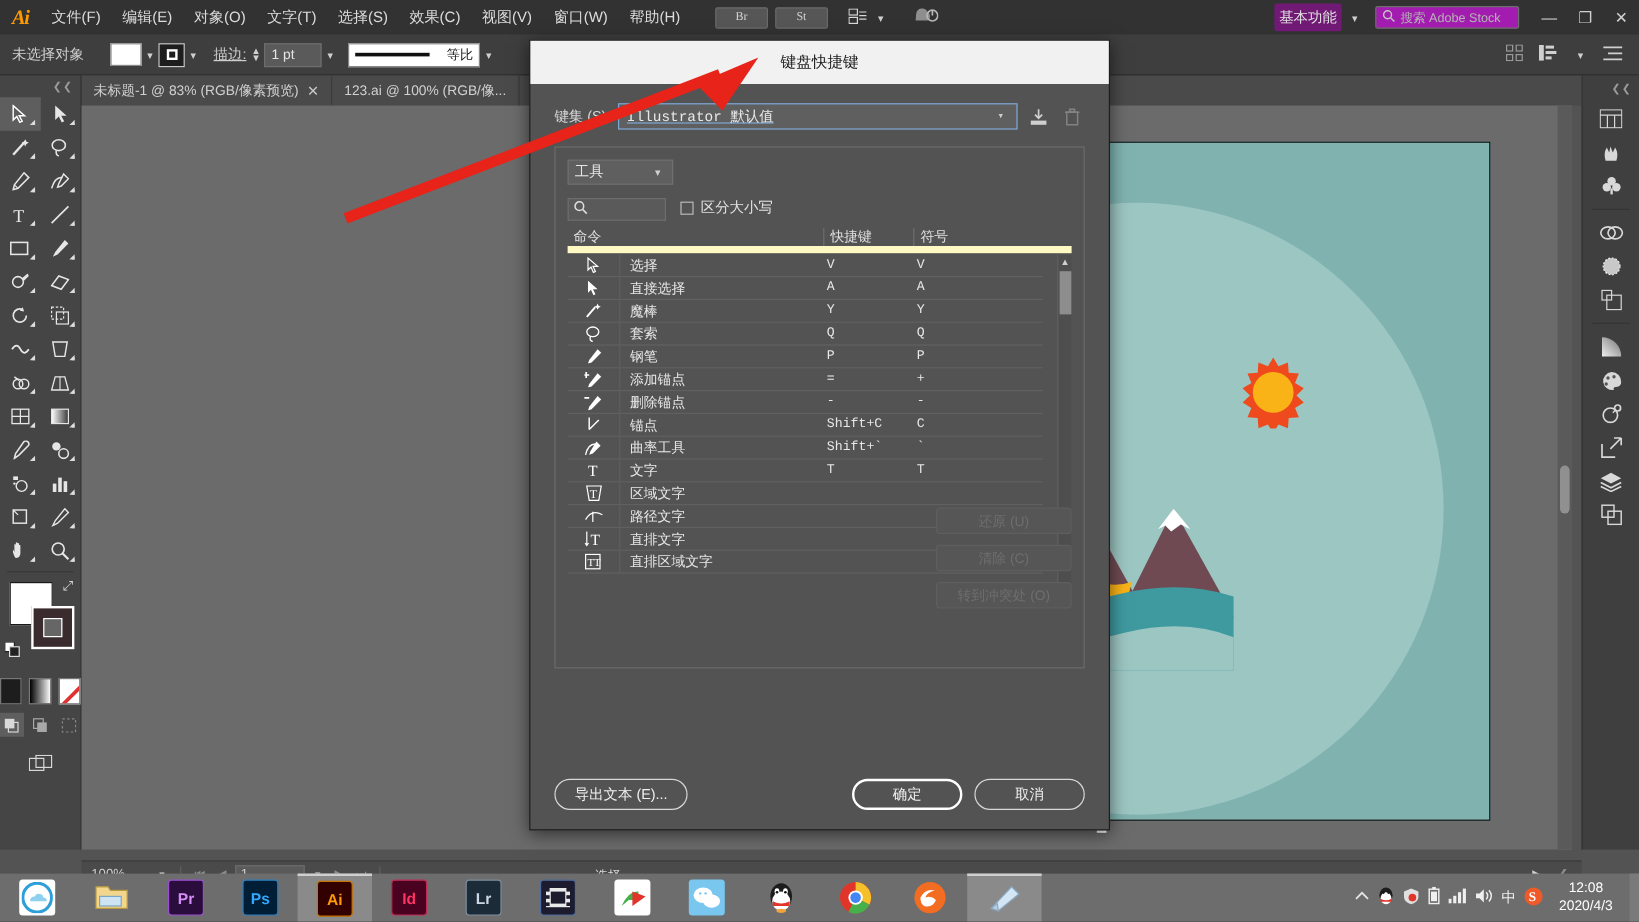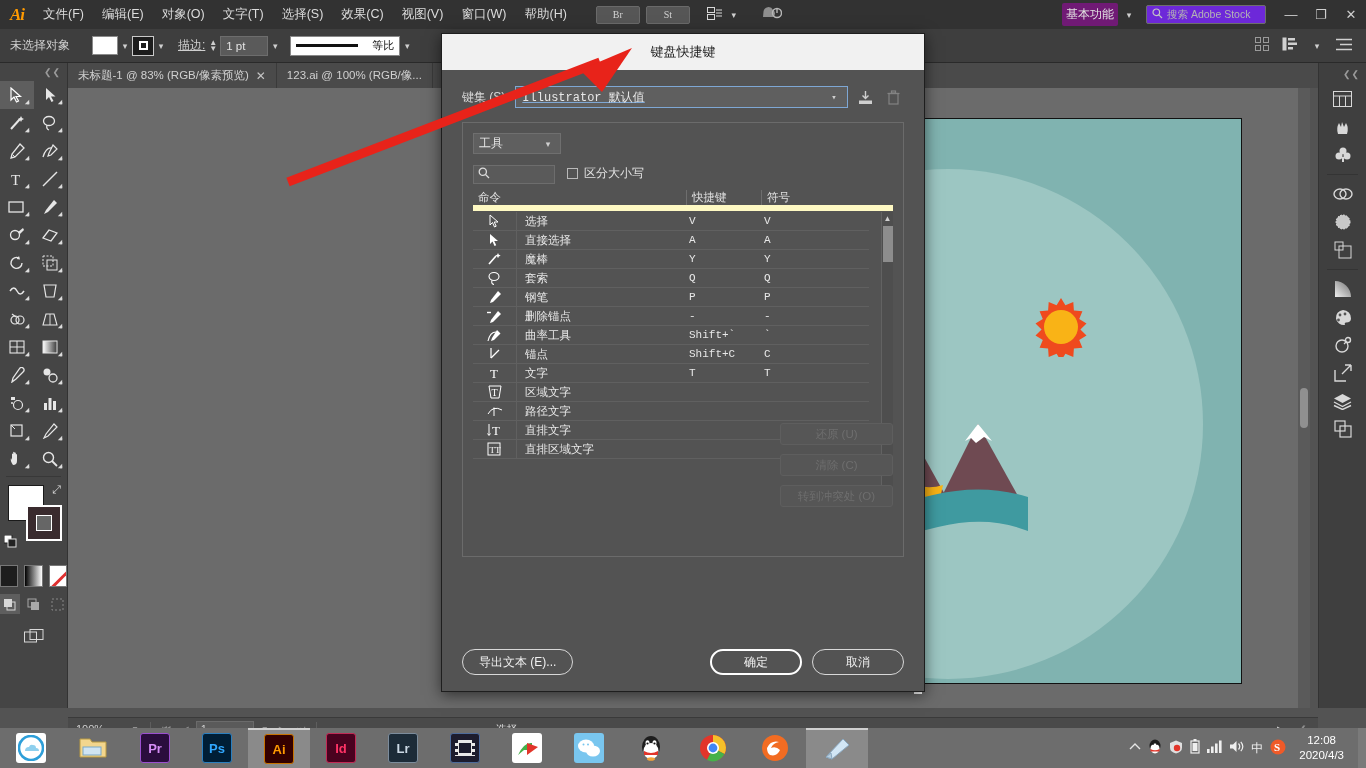--- a/index.html
+++ b/index.html
@@ -40,21 +40,21 @@
     display: flex; align-items: center; margin-left: 14px; gap: 4px;
     height: 20px; padding: 0 3px;
   }
   .power-ico { margin-left: 16px; opacity: .85; }
   .ws-name {
     font-size: 12px; color: #e2e2e2; padding: 3px 4px; background: #701a75;
     border-radius: 2px;
   }
   .ws-block { display: flex; align-items: center; gap: 4px; margin-right: 10px;}
   .stock-search {
-    width: 120px; height: 19px; background: #6d28d9; border: 1px solid #6e6e6e;
+    width: 120px; height: 19px; background: #a21caf; border: 1px solid #6e6e6e;
     border-radius: 2px; display: flex; align-items: center; gap: 4px;
     padding: 0 5px; font-size: 10.5px; color: #b4b4b4;
   }
   .wincontrols { display: flex; align-items: center; margin-left: 10px; }
   .wc { width: 30px; height: 29px; display: flex; align-items: center;
         justify-content: center; color: #cfcfcf; font-size: 13px; }
 
   
   .controlbar {
     position: absolute; left: 0; top: 29px; width: 1366px; height: 34px;
@@ -871,55 +871,66 @@
               <div class="t-ico">
                 <svg width="14" height="14" viewBox="0 0 14 14">
                     <path d="M10 1 L13 4 L5 12 L2 13 L3 10 Z" fill="#fff"></path>
                   </svg>
               </div>
               <div class="t-name">钢笔</div>
               <div class="t-key">P</div>
               <div class="t-sym">P</div>
             </div>
 
+            <div class="trow">
+              <div class="t-ico">
+                <svg width="15" height="14" viewBox="0 0 15 14">
+                    <path d="M11 2 L14 5 L6 13 L3 14 L4 11 Z" fill="#fff"></path>
+                    <path d="M1.5 1 L1.5 6 M-0.5 3.5 L4 3.5" stroke="#fff" stroke-width="1.4"></path>
+                  </svg>
+              </div>
+              <div class="t-name">添加锚点</div>
+              <div class="t-key">=</div>
+              <div class="t-sym">+</div>
+            </div>
 
             <div class="trow">
               <div class="t-ico">
                 <svg width="15" height="14" viewBox="0 0 15 14">
                     <path d="M11 2 L14 5 L6 13 L3 14 L4 11 Z" fill="#fff"></path>
                     <path d="M-0.5 3.5 L4 3.5" stroke="#fff" stroke-width="1.4"></path>
                   </svg>
               </div>
               <div class="t-name">删除锚点</div>
               <div class="t-key">-</div>
               <div class="t-sym">-</div>
             </div>
 
             <div class="trow">
               <div class="t-ico">
+                <svg width="14" height="14" viewBox="0 0 14 14">
+                    <path d="M3 1 L3 11" stroke="#fff" stroke-width="1.2"></path>
+                    <path d="M3 11 L11 3" stroke="#fff" stroke-width="1.2"></path>
+                  </svg>
+              </div>
+              <div class="t-name">锚点</div>
+              <div class="t-key">Shift+C</div>
+              <div class="t-sym">C</div>
+            </div>
+
+            <div class="trow">
+              <div class="t-ico">
                 <svg width="15" height="14" viewBox="0 0 15 14">
                     <path d="M1 13 q2-9 8-9" fill="none" stroke="#fff" stroke-width="1.1"></path>
                     <path d="M10 2 L13.5 5.5 L7 12 L4 13 L5 10 Z" fill="#fff"></path>
                   </svg>
               </div>
               <div class="t-name">曲率工具</div>
               <div class="t-key">Shift+`</div>
               <div class="t-sym">`</div>
-            </div>
-
-            <div class="trow">
-              <div class="t-ico">
-                <svg width="14" height="14" viewBox="0 0 14 14">
-                    <path d="M3 1 L3 11" stroke="#fff" stroke-width="1.2"></path>
-                    <path d="M3 11 L11 3" stroke="#fff" stroke-width="1.2"></path>
-                  </svg>
-              </div>
-              <div class="t-name">锚点</div>
-              <div class="t-key">Shift+C</div>
-              <div class="t-sym">C</div>
             </div>
 
             <div class="trow">
               <div class="t-ico">
                 <svg width="14" height="14" viewBox="0 0 14 14">
                     <text x="2" y="12" font-size="13" font-family="Liberation Serif, serif" fill="#fff">T</text>
                   </svg>
               </div>
               <div class="t-name">文字</div>
               <div class="t-key">T</div>

